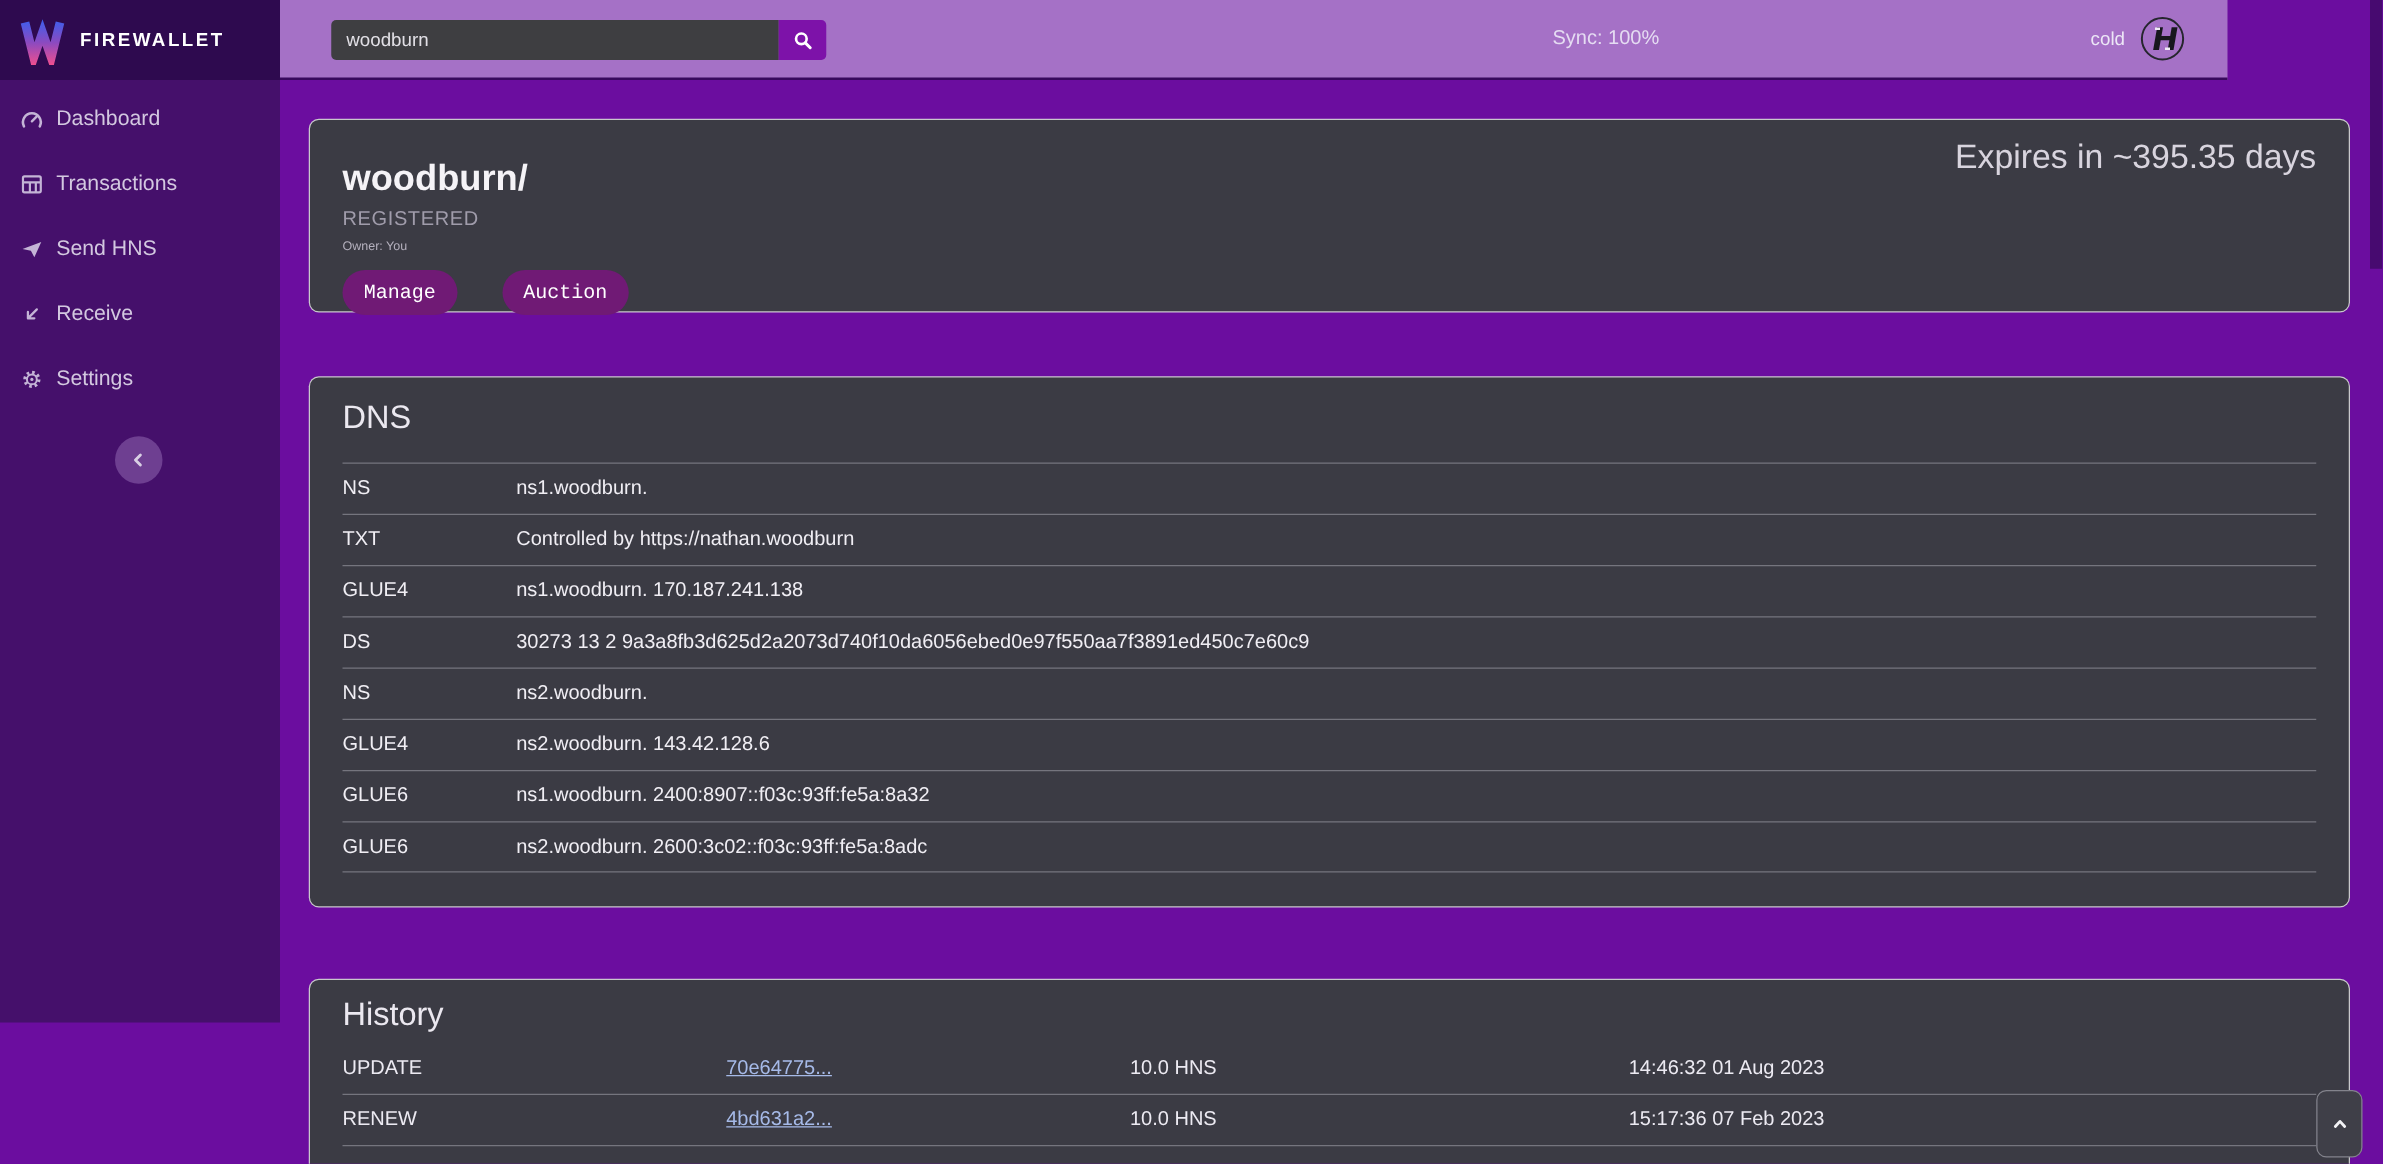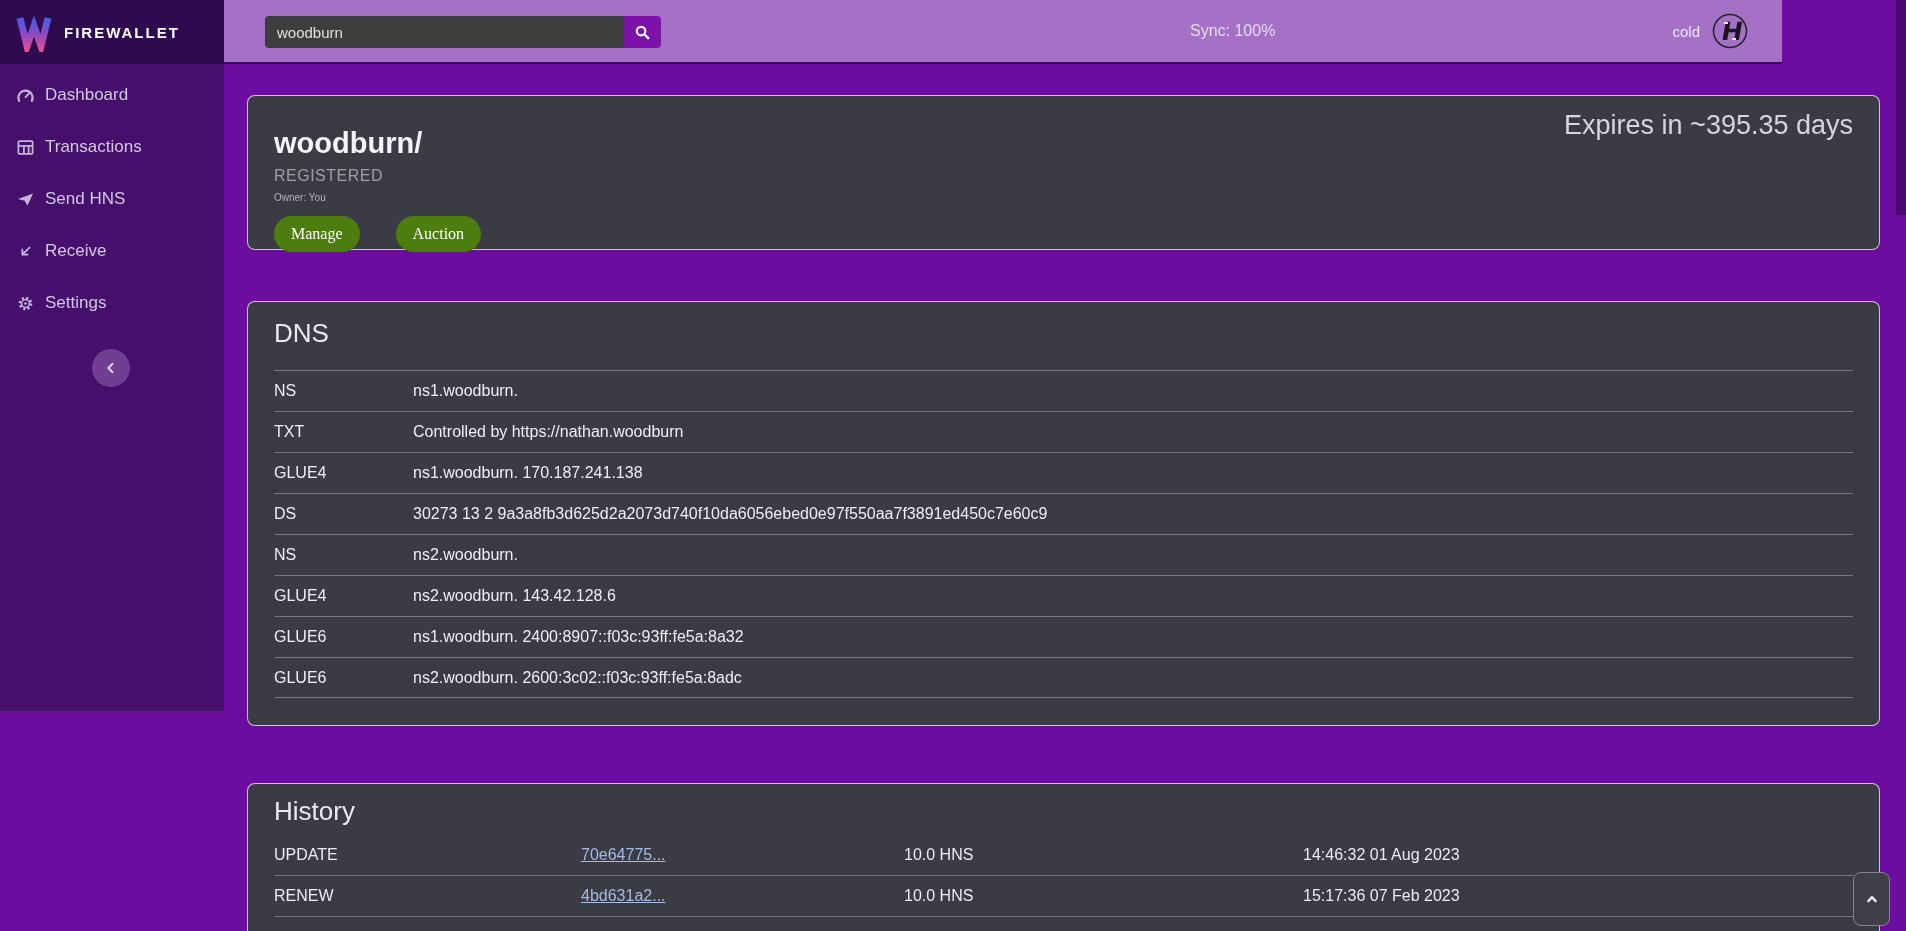--- a/index.html
+++ b/index.html
@@ -5,54 +5,54 @@
   * { margin:0; padding:0; box-sizing:border-box; }
   html,body { width:1906px; height:931px; }
   body {
     position:relative; overflow:hidden;
     background:#6b0d9f;
     font-family:"Liberation Sans","DejaVu Sans",sans-serif;
     color:#eceaf2;
   }
 
   
-  .sidebar { position:absolute; left:0; top:0; width:224px; height:711px; background:#45106b; z-index:10;text-align:center; }
+  .sidebar { position:absolute; left:0; top:0; width:224px; height:818px; background:#45106b; z-index:10;text-align:center; }
   .sidebar-header { height:64px; background:#2e0a4f; display:flex; align-items:center; padding-left:14px; gap:10px; }
   .brand { color:#ffffff; font-size:15px; font-weight:bold; letter-spacing:2px; }
   .nav { padding-top:18px; }
   .nav-item { height:26px; margin:0 0 26px 16px; display:flex; align-items:center; gap:10px; color:#d3c8e0; font-size:17px; cursor:pointer; }
   .nav-item .ic { width:19px; height:19px; color:#c4b4d6; flex:0 0 auto; display:flex; align-items:center; justify-content:center; }
   .collapse-btn { position:absolute; left:92px; top:349px; width:38px; height:38px; border-radius:50%;
     background:#6e3f91; display:flex; align-items:center; justify-content:center; cursor:pointer; }
 
   
   .topbar { position:absolute; left:224px; top:0; width:1558px; height:64px; background:#a571c6;
     border-bottom:2px solid #380a5c; }
   .search-wrap { position:absolute; left:41px; top:16px; display:flex; }
   .search-input { width:358px; height:32px; background:#3e3e41; border:none; outline:none;
     color:#e2e0e6; font-size:15px; padding:0 12px; border-radius:4px 0 0 4px;
     font-family:"Liberation Sans","DejaVu Sans",sans-serif; }
   .search-btn { width:38px; height:32px; background:#7d12a9; border:none; border-radius:0 4px 4px 0;
     display:flex; align-items:center; justify-content:center; cursor:pointer; }
-  .sync { position:absolute; left:966px; top:0; height:62px; line-height:62px; color:#e5dcf2; font-size:16px; }
+  .sync { position:absolute; left:1018px; top:0; height:62px; line-height:62px; color:#e5dcf2; font-size:16px; }
   .right-group { position:absolute; right:34px; top:0; height:62px; display:flex; align-items:center; gap:12px; }
   .cold-label { color:#ece6f6; font-size:15px; }
 
   
   .card { position:absolute; left:247px; width:1633px; background:#3b3b44;
     border:1px solid rgba(255,255,255,0.72); border-radius:8px; }
   .card-title { font-size:26px; color:#ebe8f0; font-weight:normal; }
 
   .card-name { top:95px; height:155px; padding:31px 26px; }
   .name-title { font-size:29px; color:#f5f3f7; margin-bottom:7px; }
   .status { font-size:16px; color:#a09cab; letter-spacing:0.5px; margin-bottom:7px; }
   .owner { font-size:10px; color:#b4b0bd; }
   .btn-row { margin-top:13px; display:flex; gap:36px; }
-  .btn { height:36px; padding:0 17px; background:#4d7c0f; color:#ffffff; border:none; border-radius:18px;
-    font-size:16px; cursor:pointer; font-family:Liberation Serif, serif; }
+  .btn { height:36px; padding:0 17px; background:#701a75; color:#ffffff; border:none; border-radius:18px;
+    font-size:16px; cursor:pointer; font-family:Liberation Mono, monospace; }
   .expires { position:absolute; top:14px; right:26px; font-size:27px; color:#d8d4de; }
 
   .card-dns { top:301px; height:425px; padding:16px 26px; }
   .dns-table { margin-top:21px; }
   .dns-row { display:grid; grid-template-columns:139px 1fr; align-items:center; height:41px;
     border-top:1px solid #75757e; font-size:16px; color:#f0eef4; }
   .dns-row:last-child { border-bottom:1px solid #75757e; }
 
   .card-history { top:783px; height:240px; padding:12px 26px; }
   .h-table { margin-top:8px; }

